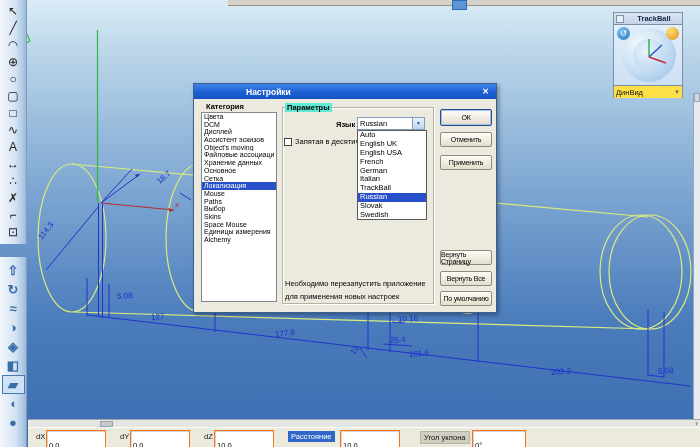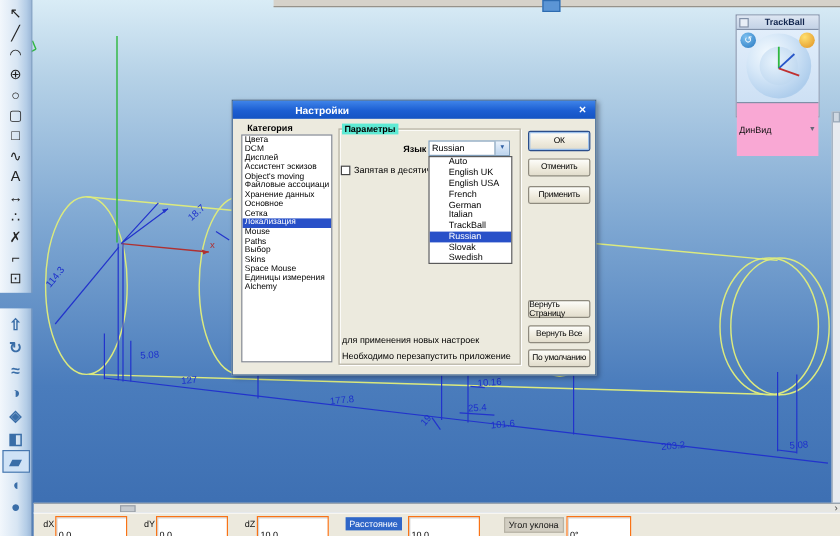--- a/index.html
+++ b/index.html
@@ -33,21 +33,21 @@
   #tb-box{width:6px;height:6px;margin:0 2px;background:#e8eef6;border:1px solid #8090a8;}
   #tb-title span{flex:1;text-align:center;}
   #tb-body{position:relative;height:60px;background:linear-gradient(180deg,#e2eefb,#cde0f4);}
   .tb-sphere{position:absolute;left:8px;top:3px;width:54px;height:54px;border-radius:50%;
       background:radial-gradient(circle at 35% 32%,#f4fafe 0%,#d7e8f8 35%,#aecdec 75%,#c2daf2 100%);}
   .tb-inner{position:absolute;left:19px;top:14px;width:32px;height:32px;border-radius:50%;
       background:radial-gradient(circle at 40% 38%,#e8f3fc,#bcd6ef 80%);}
   .tb-btn{position:absolute;width:13px;height:13px;border-radius:50%;display:flex;align-items:center;justify-content:center;font-size:8px;color:#fff;}
   #tb-rot{left:3px;top:2px;background:radial-gradient(circle at 35% 30%,#7cc0f0,#2878c0);}
   #tb-home{right:3px;top:2px;background:radial-gradient(circle at 35% 30%,#ffe070,#e09020);}
-  #tb-view{height:12px;background:#f9a8d4;border-top:1px solid #8090a8;display:flex;align-items:center;font-size:7.5px;color:#111;padding:16px 2px;}
+  #tb-view{height:12px;background:#fde047;border-top:1px solid #8090a8;display:flex;align-items:center;font-size:7.5px;color:#111;padding:0 2px;}
   #tb-view span.lbl{flex:1;}
   #tb-view span.arr{font-size:6px;color:#667;}
   
   #dlg{position:absolute;left:193px;top:83px;width:304px;height:230px;background:#eceade;border:1px solid #39618f;box-sizing:border-box;z-index:8;box-shadow:2px 2px 4px rgba(0,0,20,.35);font-size:7.5px;color:#000;}
   #dlg-title{height:15px;background:linear-gradient(180deg,#3f84e9 0%,#1c5ed2 55%,#1453c3 100%);color:#fff;font-weight:bold;font-size:8.5px;display:flex;align-items:center;padding:0 4px;}
   #dlg-title .t{flex:1;margin-left:48px;}
   #dlg-close{width:13px;height:11px;text-align:center;font-size:8px;line-height:11px;cursor:default;}
   .dlg-label{position:absolute;font-weight:bold;}
   #cat-label{left:12px;top:18px;}
   #cat-list{position:absolute;left:7px;top:28px;width:76px;height:190px;background:#fff;border:1px solid #828790;box-sizing:border-box;overflow:hidden;}
@@ -55,21 +55,21 @@
   .li.sel{background:#2850c8;color:#fff;}
   #grp{position:absolute;left:88px;top:23px;width:152px;height:197px;border:1px solid #b6b2a4;box-shadow:inset 1px 1px 0 #fff, 1px 1px 0 #fff;box-sizing:border-box;}
   #grp-legend{left:91px;top:19px;background:#5eead4;padding:0 2px;}
   #lang-label{left:142px;top:36px;}
   #combo{position:absolute;left:163px;top:33px;width:68px;height:13px;background:#fff;border:1px solid #7f9db9;box-sizing:border-box;display:flex;align-items:center;}
   #combo .val{flex:1;padding-left:2px;font-size:7.5px;}
   #combo .btn{width:12px;height:100%;background:linear-gradient(180deg,#eaf2fb,#bcd4ee);border-left:1px solid #7f9db9;box-sizing:border-box;text-align:center;font-size:6px;color:#2e5fa3;line-height:11px;}
   #chk{position:absolute;left:90px;top:54px;width:8px;height:8px;background:#fff;border:1px solid #444;box-sizing:border-box;}
   #chk-label{position:absolute;left:101px;top:53px;width:130px;white-space:nowrap;overflow:hidden;}
   #lang-list{position:absolute;left:163px;top:46px;width:70px;height:90px;background:#fff;border:1px solid #5a5a5a;box-sizing:border-box;z-index:3;overflow:hidden;}
-  #lang-list .li{height:8.9px;line-height:8.9px;font-size:7.5px;padding-left:16px;white-space:nowrap;}
+  #lang-list .li{height:8.9px;line-height:8.9px;font-size:7.5px;padding-left:2px;white-space:nowrap;}
   #note{position:absolute;left:91px;top:193px;line-height:13px;font-size:7.5px;}
   .dbtn{position:absolute;left:246px;width:52px;height:15px;background:linear-gradient(180deg,#fdfdfa,#eeeadc 60%,#e2ddcd);border:1px solid #8e8a7e;border-radius:2px;font-size:7px;font-family:"Liberation Sans",sans-serif;display:flex;align-items:center;justify-content:center;box-sizing:border-box;letter-spacing:-0.2px;cursor:default;}
   #btn-ok{top:25px;height:17px;border:1px solid #2a4d8a;box-shadow:inset 0 0 0 1px #9cc0ea;}
   #btn-cancel{top:48px;} #btn-apply{top:71px;}
   #btn-rpage{top:166px;} #btn-rall{top:187px;} #btn-def{top:207px;}
   
   #status{position:absolute;left:28px;top:427px;width:672px;height:20px;background:#ece9dd;border-top:1px solid #fff;z-index:5;}
   .sl{position:absolute;top:4px;font-size:7.5px;color:#111;}
   .sl.active{background:#2f66c8;color:#fff;padding:1px 3px;top:3px;}
   .sl.boxed{background:#d2cec2;padding:1px 3px;top:3px;border:1px solid #b6b2a4;}
@@ -229,22 +229,22 @@
         <div class="li">English USA</div>
         <div class="li">French</div>
         <div class="li">German</div>
         <div class="li">Italian</div>
         <div class="li">TrackBall</div>
         <div class="li sel">Russian</div>
         <div class="li">Slovak</div>
         <div class="li">Swedish</div>
       </div>
     <div id="note">
+      <div>Необходимо перезапустить приложение</div>
       <div>для применения новых настроек</div>
-      <div>Необходимо перезапустить приложение</div>
     </div>
     <div class="dbtn" id="btn-ok">ОК</div>
     <div class="dbtn" id="btn-cancel">Отменить</div>
     <div class="dbtn" id="btn-apply">Применить</div>
     <div class="dbtn" id="btn-rpage">Вернуть Страницу</div>
     <div class="dbtn" id="btn-rall">Вернуть Все</div>
     <div class="dbtn" id="btn-def">По умолчанию</div>
   </div>
 
   <div class="hscroll">

